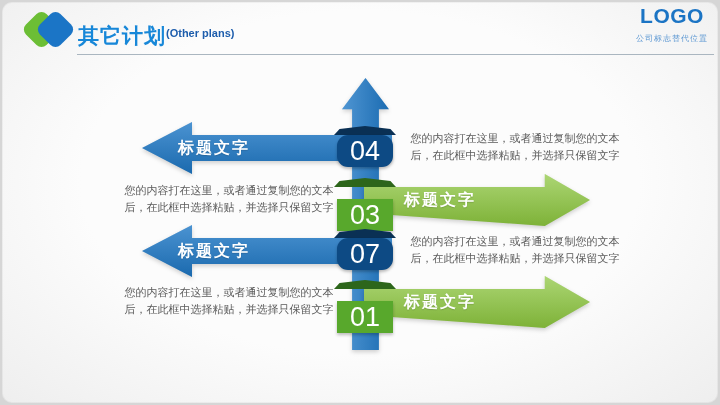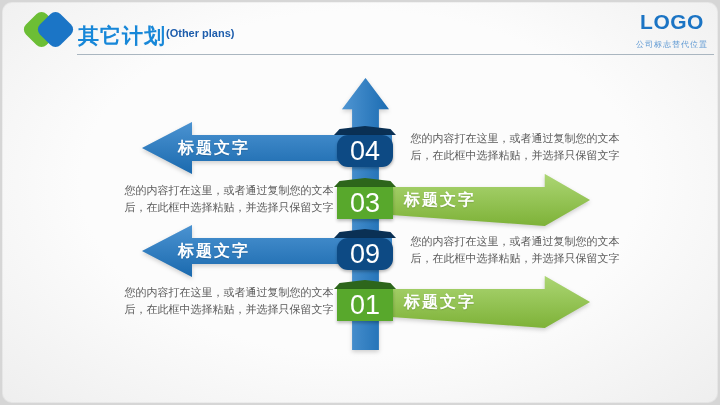--- a/index.html
+++ b/index.html
@@ -17,21 +17,21 @@
   
   .header{position:absolute;left:0;top:0;width:100%;height:56px;}
   .logo-mark{position:absolute;left:22px;top:10px;width:50px;height:46px;}
   .diamond{position:absolute;width:29px;height:29px;border-radius:7px;transform:rotate(45deg);}
   .diamond.green{left:3px;top:3px;background:var(--logo-green,#6cbe35);}
   .diamond.blue{left:17px;top:3px;background:var(--logo-blue,#1b75c6);}
   .title-group{position:absolute;left:76px;top:22px;display:flex;align-items:flex-start;}
   .title-cn{font-size:21px;font-weight:600;color:var(--title-blue,#1787d8);letter-spacing:1px;line-height:24px;}
   .title-en{font-size:11px;font-weight:700;color:var(--title-en-blue,#1d5dac);line-height:19px;padding-bottom:1px;}
   .header-line{position:absolute;left:75px;right:4px;top:52px;height:1px;background:var(--divider,#aab6c0);}
-  .logo-box{position:absolute;left:628px;top:9px;width:84px;text-align:center;}
+  .logo-box{position:absolute;left:628px;top:3px;width:84px;text-align:center;}
   .logo-text{font-size:21px;font-weight:800;color:var(--logo-text-blue,#1b74c4);line-height:21px;letter-spacing:0.5px;}
   .logo-sub{font-size:8px;color:var(--logo-sub-blue,#5a96d2);margin-top:7px;letter-spacing:1px;white-space:nowrap;}
   
   .diagram{position:absolute;left:0;top:0;width:720px;height:405px;}
   .shadow{filter:drop-shadow(0 2px 2px rgba(0,0,0,0.18));}
   .v-arrow-wrap{position:absolute;left:340px;top:76px;width:47px;height:272px;z-index:1;}
   .v-arrow{
     width:100%;height:100%;
     background-color:var(--blue-arrow,#1e78c6);
     background-image:linear-gradient(90deg,rgba(255,255,255,0.22),rgba(0,0,0,0.10));
@@ -63,21 +63,21 @@
   .roof{position:absolute;left:332px;top:4px;width:62px;height:9px;z-index:3;
     clip-path:polygon(0 100%,9% 32%,50% 0,91% 32%,100% 100%);}
   .roof.blue{background:var(--blue-roof,#0a3054);}
   .roof.green{background:var(--green-roof,#2d661b);}
   .num-box{
     position:absolute;left:335px;top:13px;width:56px;height:32px;z-index:4;
     color:#ffffff;font-size:27px;line-height:32px;text-align:center;
     box-shadow:0 2px 3px rgba(0,0,0,0.25);
   }
   .num-box.blue{background:var(--blue-box,#0d4a84);border-radius:11px;}
-  .num-box.green{background:var(--green-box,#58a82c);}
+  .num-box.green{background:var(--green-box,#58a82c);margin-top:12px;}
   .desc{
     position:absolute;top:8px;width:226px;
     font-size:11px;line-height:17px;color:var(--desc-gray,#5a5a5a);
     text-align:center;letter-spacing:0;
   }
   .desc.on-right{left:400px;}
   .desc.on-left{left:114px;}
 </style>
 </head>
 <body>
@@ -135,21 +135,21 @@
     <div class="row row-02">
       <div class="h-arrow-wrap left shadow">
         <div class="h-arrow blue"></div>
       </div>
       <div class="arrow-label on-left">标题文字</div>
       <div class="desc on-right">
         <span>您的内容打在这里，或者通过复制您的文本</span><br>
         <span>后，在此框中选择粘贴，并选择只保留文字</span>
       </div>
       <div class="roof blue"></div>
-      <div class="num-box blue">09</div>
+      <div class="num-box blue">07</div>
     </div>
 
     <div class="row row-01">
       <div class="h-arrow-wrap right shadow">
         <div class="h-arrow green"></div>
       </div>
       <div class="arrow-label on-right">标题文字</div>
       <div class="desc on-left">
         <span>您的内容打在这里，或者通过复制您的文本</span><br>
         <span>后，在此框中选择粘贴，并选择只保留文字</span>

